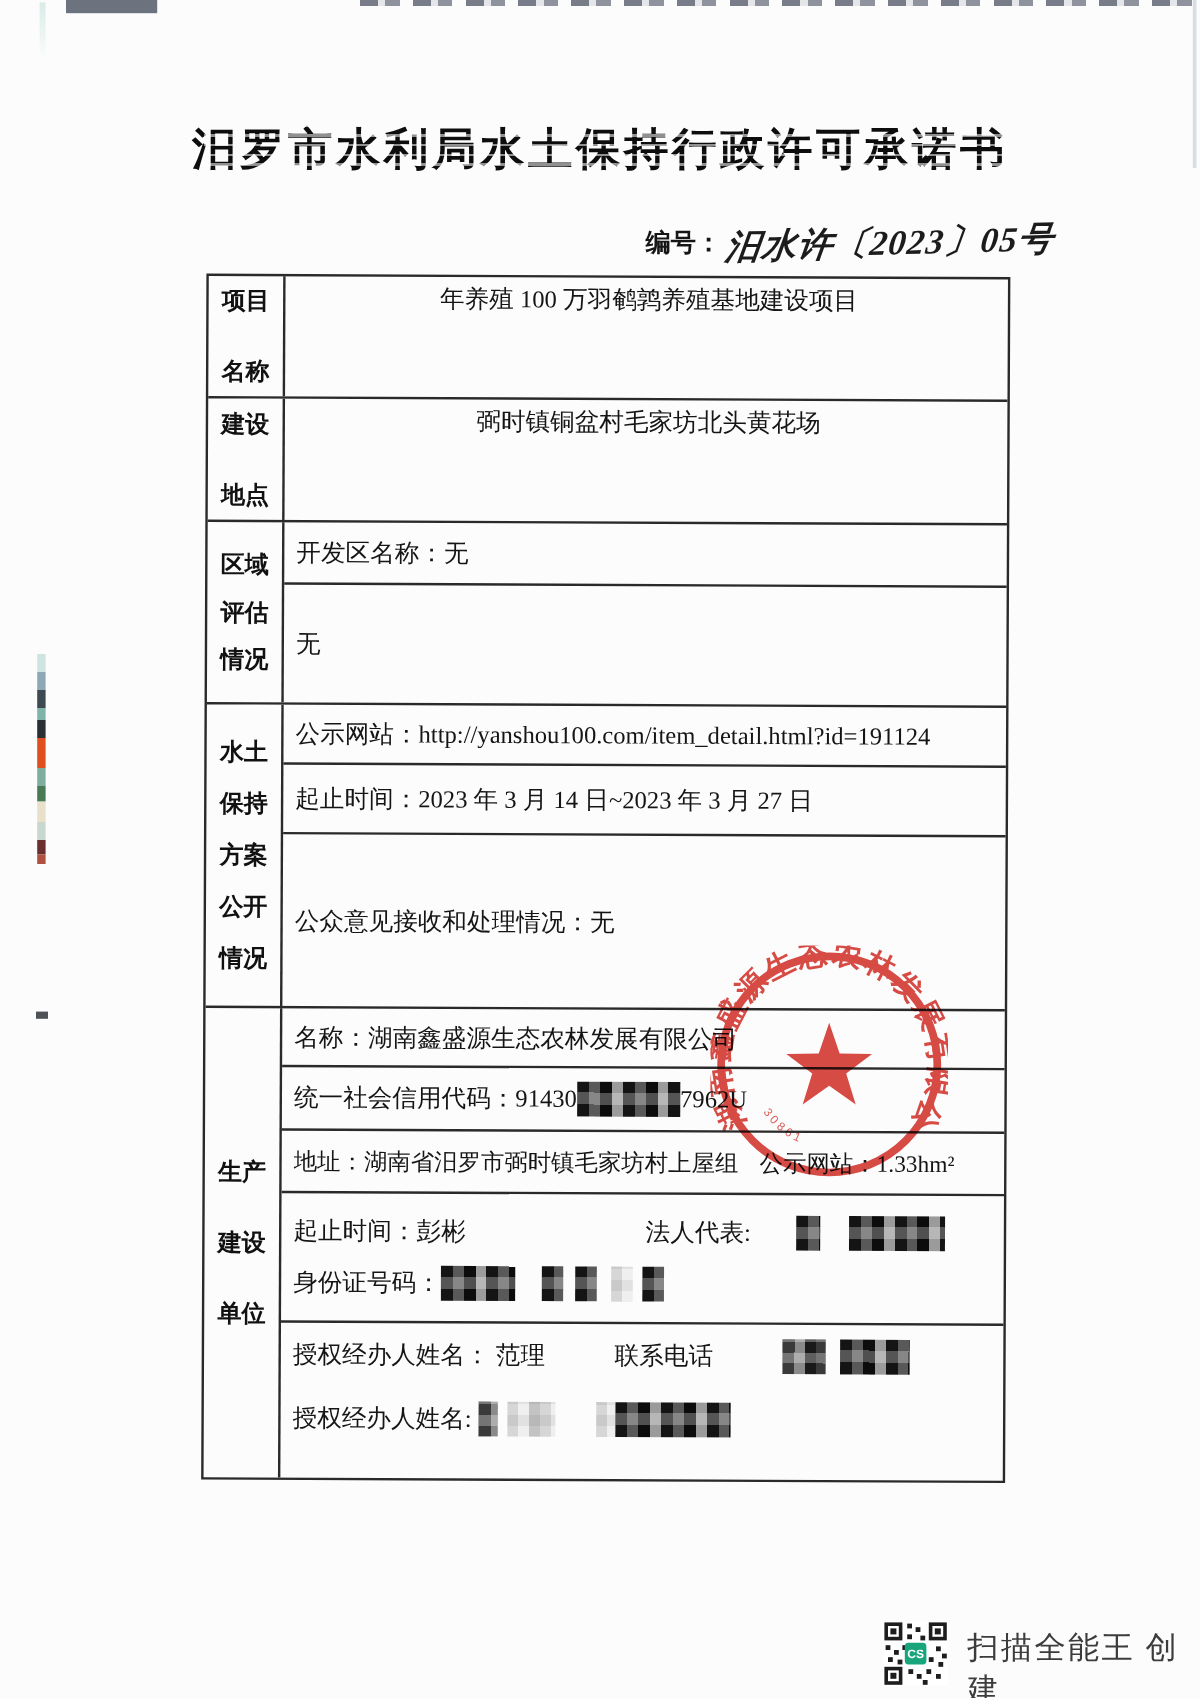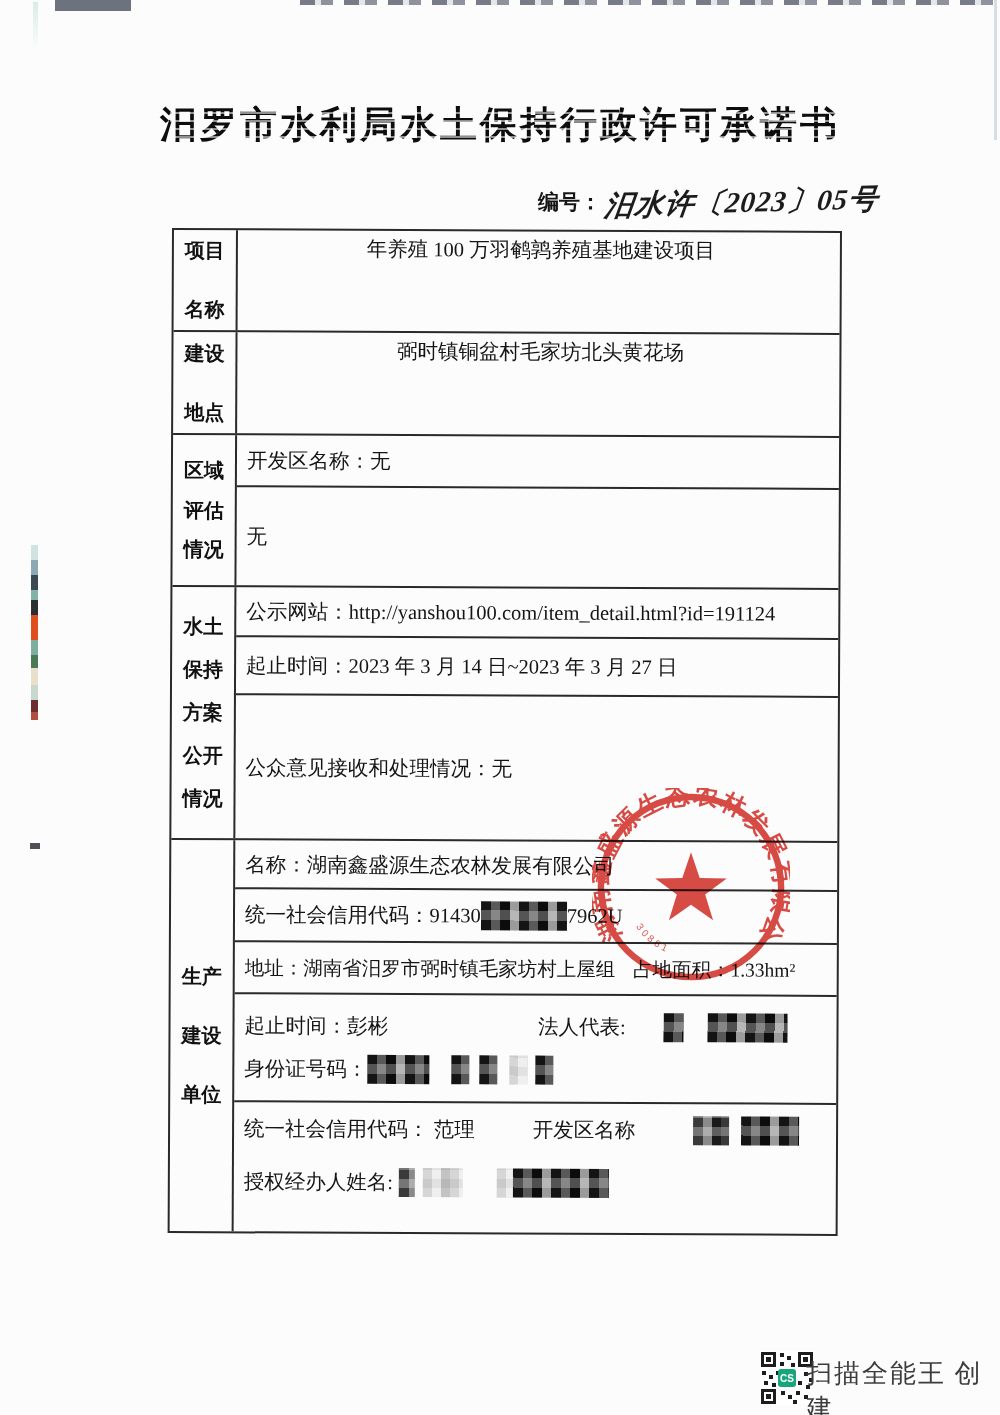--- a/index.html
+++ b/index.html
@@ -85,21 +85,21 @@
   }
   .mgap{display:inline-block;}
 
   
   .seal{
     left:592px;top:788px;width:198px;height:198px;
     opacity:.88;mix-blend-mode:multiply;pointer-events:none;
   }
 
   
-  .qr{left:760px;top:1351px;width:54px;height:54px;}
+  .qr{left:736px;top:1351px;width:54px;height:54px;}
   .wm-text{left:806px;top:1356px;font-size:26px;color:#3c3c3c;letter-spacing:2px;}
 </style>
 </head>
 <body>
 
 <div class="abs top-block"></div>
 <div class="abs top-dashes"></div>
 <div class="abs right-edge"></div>
 <div class="abs left-strip-top"></div>
 <div class="abs left-strip">
@@ -199,34 +199,34 @@
       </div>
       <div class="sub-cell" style="height:53px">
         <span class="line">
           <span>统一社会信用代码：91430</span><span class="mosaic" style="width:86px"></span><span>7962U</span>
         </span>
       </div>
       <div class="sub-cell" style="height:52px;font-size:19.5px">
         <span class="line">
           <span>地址：湖南省汨罗市弼时镇毛家坊村上屋组</span>
           <span class="mgap" style="width:8px"></span>
-          <span>占地面积：1.33hm²</span>
+          <span>公示网站：1.33hm²</span>
         </span>
       </div>
       <div class="sub-cell" style="height:108px;justify-content:space-evenly">
         <span class="line">
           <span>起止时间：彭彬</span><span class="fieldgap" style="width:150px"></span><span>法人代表:</span><span class="mgap" style="width:38px"></span><span class="mosaic" style="width:20px"></span><span class="mgap" style="width:24px"></span><span class="mosaic" style="width:80px"></span>
         </span>
         <span class="line">
           <span>身份证号码：</span><span class="mosaic" style="width:62px"></span><span class="mgap" style="width:22px"></span><span class="mosaic" style="width:18px"></span><span class="mgap" style="width:10px"></span><span class="mosaic" style="width:18px"></span><span class="mgap" style="width:12px"></span><span class="mosaic light" style="width:18px"></span><span class="mgap" style="width:8px"></span><span class="mosaic" style="width:18px"></span>
         </span>
       </div>
       <div class="sub-cell" style="flex:1;justify-content:flex-start;padding-top:12px;gap:24px">
         <span class="line">
-          <span>统一社会信用代码：  范理</span><span class="fieldgap" style="width:58px"></span><span>开发区名称</span><span class="mgap" style="width:58px"></span><span class="mosaic mid" style="width:36px"></span><span class="mgap" style="width:12px"></span><span class="mosaic" style="width:58px"></span>
+          <span>授权经办人姓名：  范理</span><span class="fieldgap" style="width:58px"></span><span>联系电话</span><span class="mgap" style="width:58px"></span><span class="mosaic mid" style="width:36px"></span><span class="mgap" style="width:12px"></span><span class="mosaic" style="width:58px"></span>
         </span>
         <span class="line">
           <span>授权经办人姓名:</span><span class="mgap" style="width:6px"></span><span class="mosaic mid" style="width:16px"></span><span class="mgap" style="width:8px"></span><span class="mosaic light" style="width:40px"></span><span class="mgap" style="width:34px"></span><span class="mosaic light" style="width:16px"></span><span class="mosaic" style="width:96px"></span>
         </span>
       </div>
     </div>
   </div>
 </div>
 
 <div class="abs seal">

